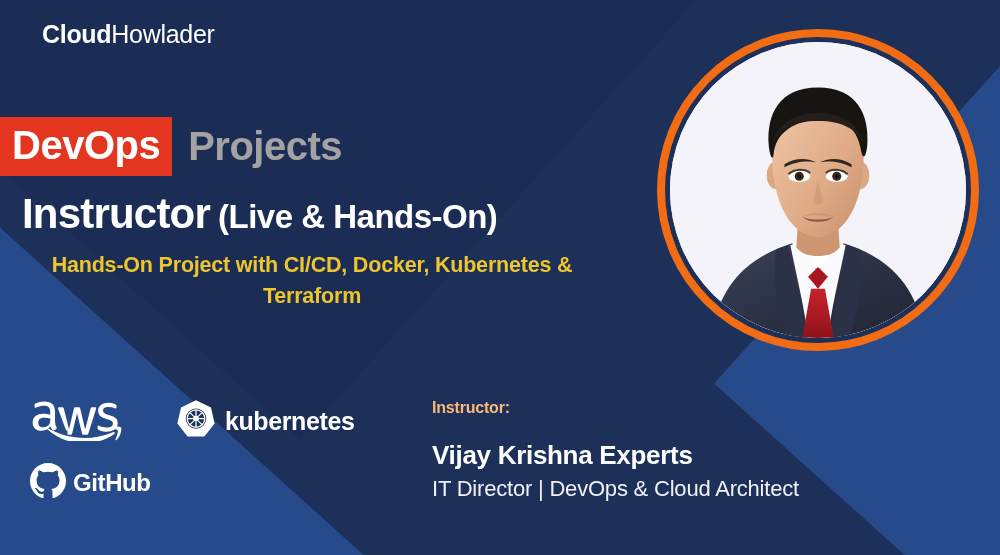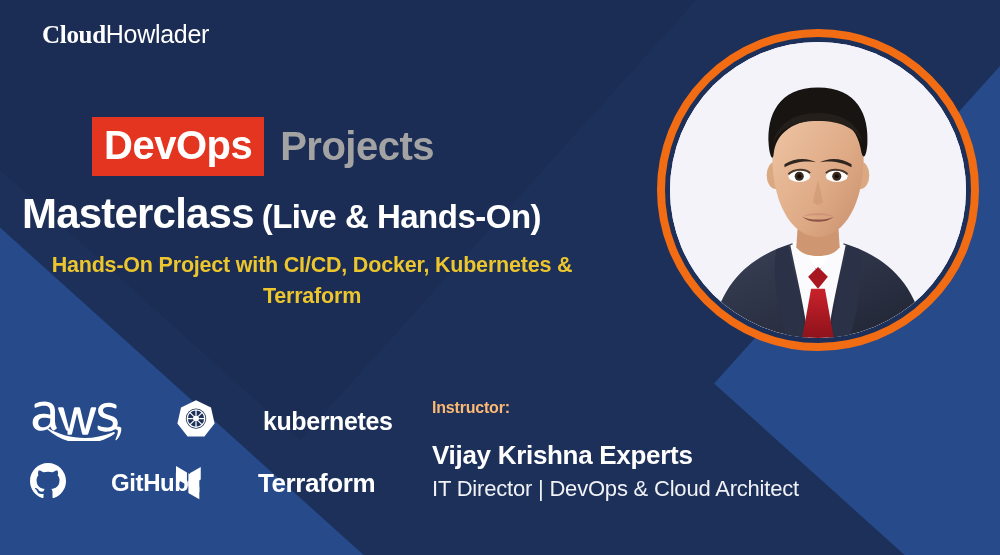--- a/index.html
+++ b/index.html
@@ -55,29 +55,28 @@
   .brand {
     position: absolute;
     left: 42px;
     top: 22px;
     font-size: 25px;
     letter-spacing: -0.3px;
     color: #ffffff;
     line-height: 1;
     white-space: nowrap;
   }
-  .brand .b-bold { font-weight: 700; font-family: Liberation Serif, serif; }
+  .brand .b-bold { font-weight: 700; }
   .brand .b-light { font-weight: 300; }
 
   
   .headline { position: absolute; left: 0; top: 118px; width: 640px; }
   .hl-row1 {
     display: flex;
     align-items: center;
-    padding-left: 92px;
     height: 56px;
   }
   .devops-chip {
     display: inline-block;
     background: #e43520;
     color: #ffffff;
     font-weight: 700;
     font-size: 40px;
     line-height: 1;
     padding: 8px 12px 11px 12px;
@@ -129,21 +128,21 @@
     position: absolute;
     left: 30px;
     top: 390px;
     width: 380px;
   }
   .tech-row {
     display: flex;
     align-items: center;
     height: 62px;
   }
-  .tech-item { display: flex; align-items: center; gap: 38px; }
+  .tech-item { display: flex; align-items: center; }
   .tech-item.slot-a { width: 146px; }
   .tech-label {
     color: #ffffff;
     font-weight: 700;
     font-size: 26px;
     letter-spacing: -0.4px;
     margin-left: 9px;
     line-height: 1;
   }
   .tech-label.kube { font-size: 25px; }
@@ -221,21 +220,21 @@
   <div class="brand">
     <span class="b-bold">Cloud</span><span class="b-light">Howlader</span>
   </div>
 
   <div class="headline">
     <div class="hl-row1">
       <span class="devops-chip">DevOps</span>
       <span class="hl-projects">Projects</span>
     </div>
     <div class="hl-row2">
-      <span class="hl-master">Masterclass</span><span class="hl-live">(Live &amp; Hands-On)</span>
+      <span class="hl-master">Instructor</span><span class="hl-live">(Live &amp; Hands-On)</span>
     </div>
   </div>
 
   <div class="subtitle">Hands-On Project with CI/CD, Docker, Kubernetes &amp; Terraform</div>
 
   <div class="tech-grid">
 
     <div class="tech-row">
 
       <div class="tech-item slot-a">
@@ -276,31 +275,20 @@
 
       <div class="tech-item slot-a">
         <span>
           <svg width="36" height="36" viewBox="0 0 16 16" fill="#ffffff" aria-hidden="true">
             <path d="M8 0C3.58 0 0 3.58 0 8c0 3.54 2.29 6.53 5.47 7.59.4.07.55-.17.55-.38 0-.19-.01-.82-.01-1.49-2.01.37-2.53-.49-2.69-.94-.09-.23-.48-.94-.82-1.13-.28-.15-.68-.52-.01-.53.63-.01 1.08.58 1.23.82.72 1.21 1.87.87 2.33.66.07-.52.28-.87.51-1.07-1.78-.2-3.64-.89-3.64-3.95 0-.87.31-1.59.82-2.15-.08-.2-.36-1.02.08-2.12 0 0 .67-.21 2.2.82.64-.18 1.32-.27 2-.27s1.36.09 2 .27c1.53-1.04 2.2-.82 2.2-.82.44 1.1.16 1.92.08 2.12.51.56.82 1.27.82 2.15 0 3.07-1.87 3.75-3.65 3.95.29.25.54.73.54 1.48 0 1.07-.01 1.93-.01 2.2 0 .21.15.46.55.38A8.01 8.01 0 0 0 16 8c0-4.42-3.58-8-8-8z"></path>
           </svg>
         </span>
         <span class="tech-label gh">GitHub</span>
       </div>
 
-      <div class="tech-item">
-        <span>
-          <svg width="34" height="38" viewBox="0 0 36 40" fill="#ffffff" aria-hidden="true">
-            <polygon points="0,4.2 11.6,11 11.6,24.2 0,17.5"></polygon>
-            <polygon points="13.1,11.9 24.7,18.6 24.7,31.9 13.1,25.2"></polygon>
-            <polygon points="26.2,11.9 37.8,5.2 37.8,18.4 26.2,25.1" transform="translate(-11.6,0)"></polygon>
-            <polygon points="13.1,26.9 24.7,33.6 24.7,46.9 13.1,40.2" transform="translate(0,-7.5)"></polygon>
-          </svg>
-        </span>
-        <span class="tech-label tf">Terraform</span>
-      </div>
     </div>
   </div>
 
   <div class="instructor">
     <div class="ins-label">Instructor:</div>
     <div class="ins-name">Vijay Krishna Experts</div>
     <div class="ins-role">IT Director | DevOps &amp; Cloud Architect</div>
   </div>
 
   <div class="portrait-ring">

